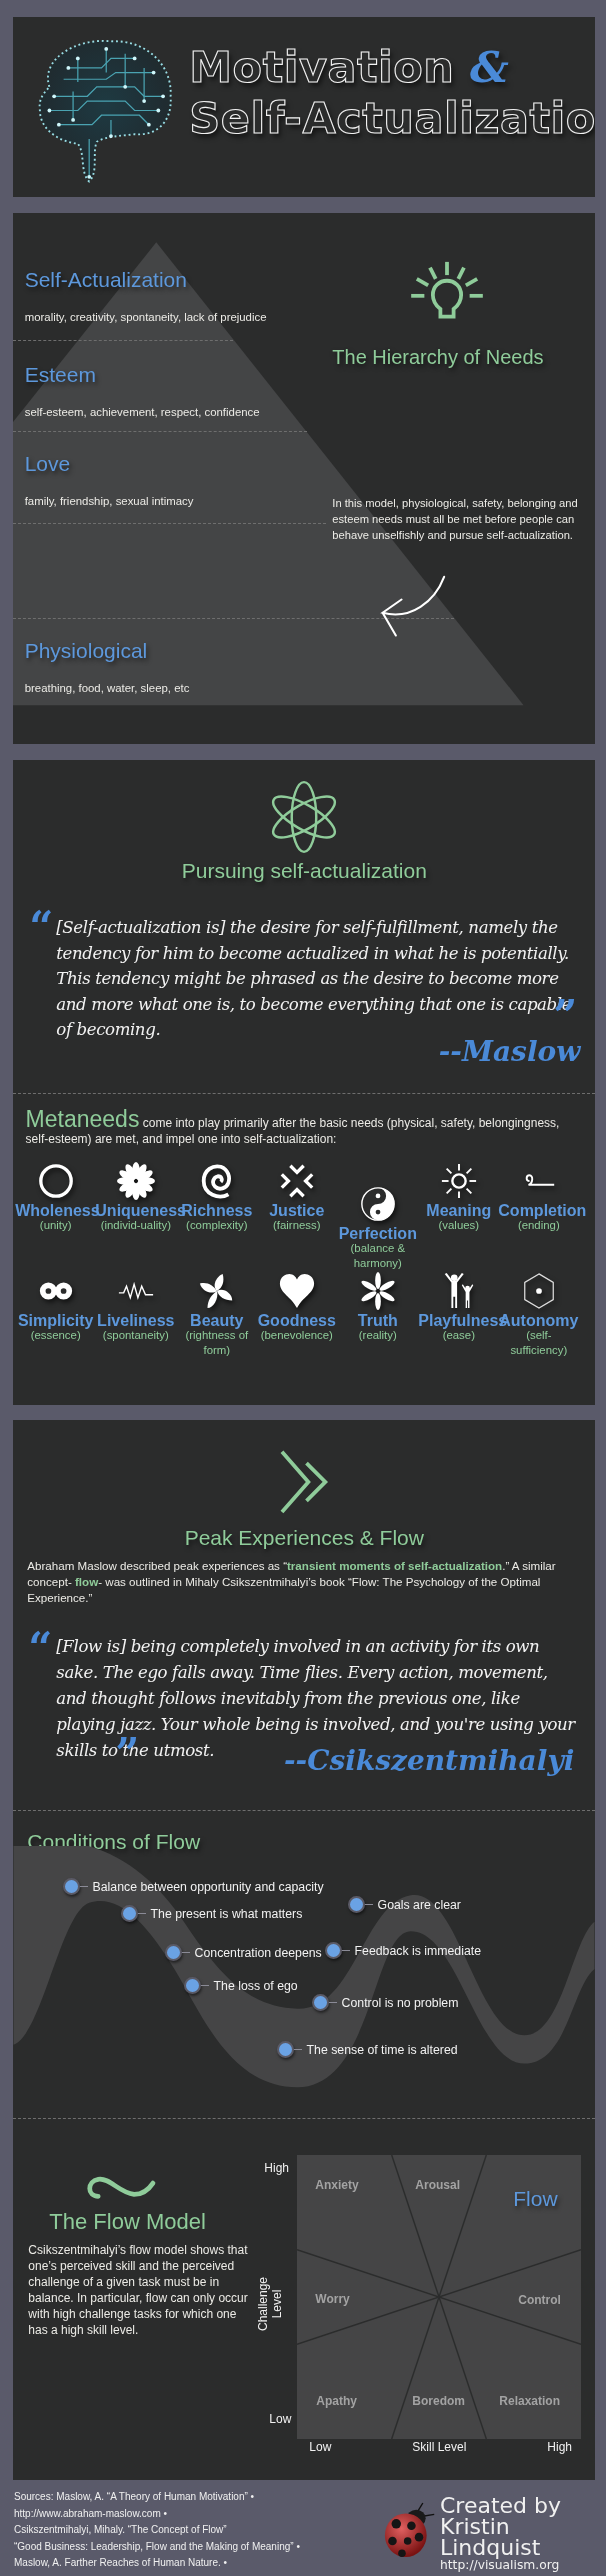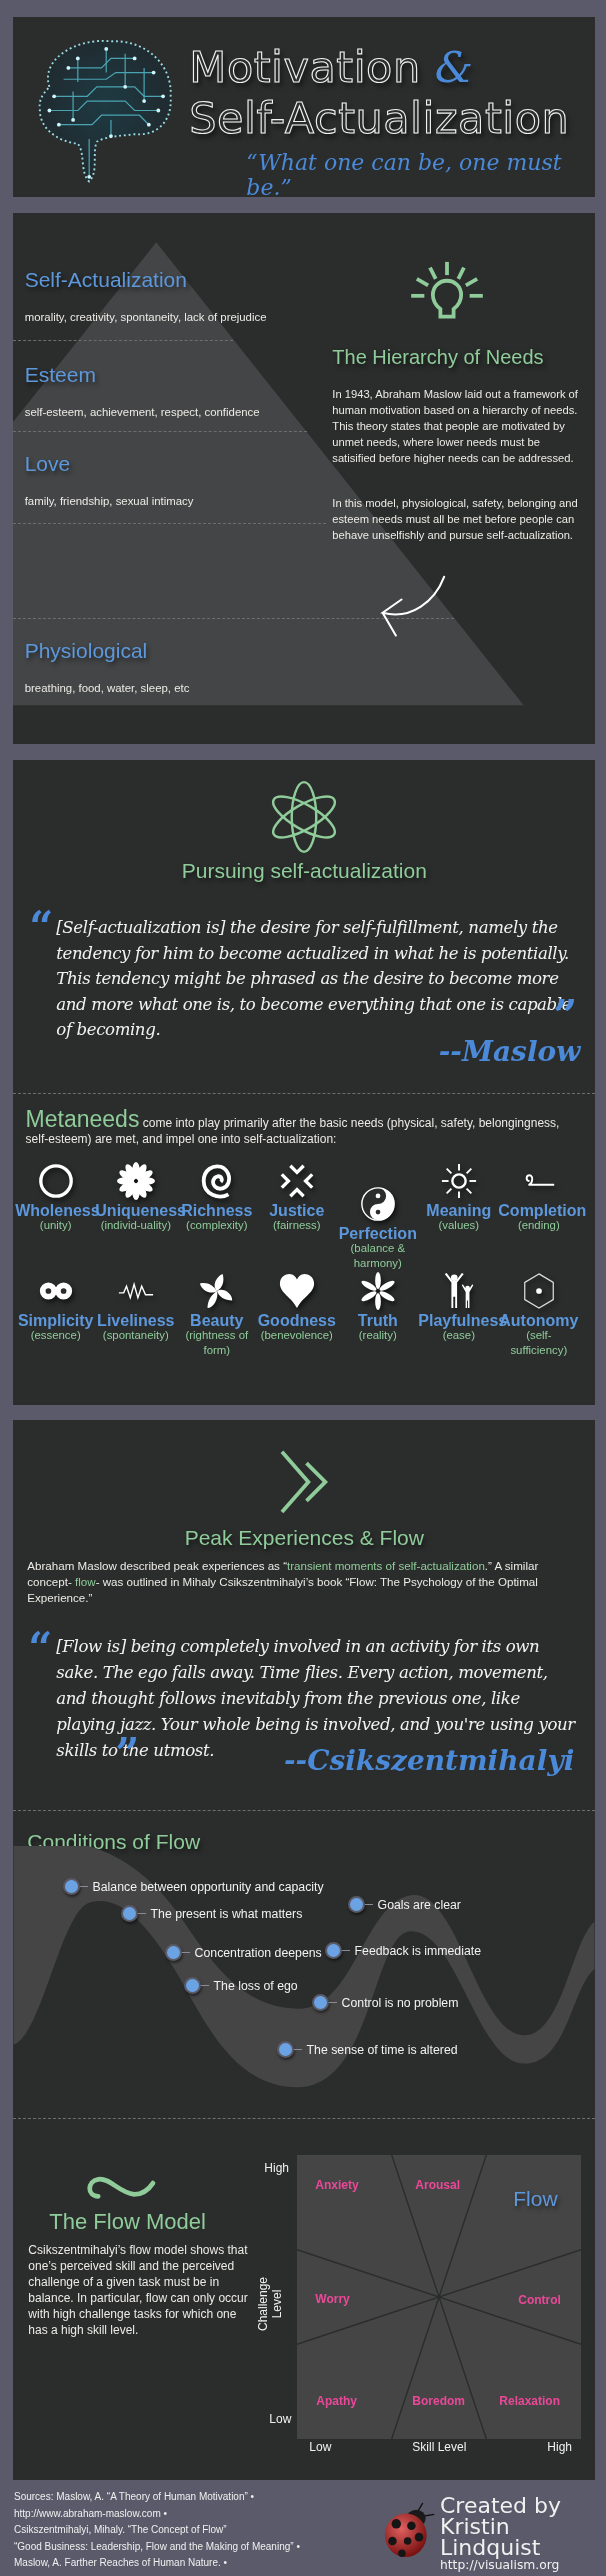--- a/index.html
+++ b/index.html
@@ -1,26 +1,26 @@
 <!DOCTYPE html>
 <html style="font-size:15px"><head>
 <meta charset="utf-8">
 <style>
   * { box-sizing: border-box; margin: 0; padding: 0; }
   html, body { width: 606px; background: #5a5a6a; }
   body { position: relative; height: 2576px; overflow: hidden; font-family: "Liberation Sans", "DejaVu Sans", sans-serif; color: #ecebe6; }
   .panel { position: absolute; left: 13.3px; width: 582px; background: #2b2c2c; overflow: hidden; }
   .abs { position: absolute; }
-  .green { color: #8fcc9a; }
+  .green { color: #8fcc9a; font-weight: bold; }
   .shadow { text-shadow: 1.9px 2.8px 5.7px rgba(0,0,0,0.6); }
   .dash { position: absolute; height: 0; border-top: 0.9px dashed #6e6e6e; }
 
   
   #p1 { top: 17px; height: 180px; }
-  .title { position: absolute; left: 176px; font-family: "DejaVu Sans", sans-serif; font-weight: 400; font-size: 43px; color: #2b2c2c; -webkit-text-stroke: 1.1px #f2f2f2; letter-spacing: 0.5px; text-shadow: 2.8px 3.8px 5.7px rgba(0,0,0,0.5); white-space: nowrap; }
+  .title { position: absolute; left: 176px; font-family: "DejaVu Sans", sans-serif; font-weight: 700; font-size: 43px; color: #2b2c2c; -webkit-text-stroke: 1.1px #f2f2f2; letter-spacing: 0.5px; text-shadow: 2.8px 3.8px 5.7px rgba(0,0,0,0.5); white-space: nowrap; }
   .amp { color: #4a8ad8; -webkit-text-stroke: 0; font-family: "DejaVu Serif", serif; font-style: italic; }
   .motto { position: absolute; left: 233px; top: 133px; font-size: 22px; color: #4a8ad8; font-family: "DejaVu Serif", serif; font-style: italic; }
 
   
   #p2 { top: 213px; height: 531px; }
   .level-name { font-size: 21px; color: #5d98dc; text-shadow: 1.9px 2.8px 4.7px rgba(0,0,0,0.5); }
   .level-desc { font-size: 11.4px; color: #ecebe6; margin-top: 19px; }
   .level { position: absolute; left: 11.4px; }
   .hier-title { position: absolute; left: 319px; top: 133px; font-size: 20px; color: #8fcc9a; }
   .hier-body { position: absolute; left: 319px; font-size: 11.2px; line-height: 16px; width: 248px; }
@@ -39,21 +39,21 @@
   .need .sub { font-size: 11.4px; color: #8fcc9a; line-height: 15px; text-align: center; }
 
   
   #p4 { top: 1420px; height: 1060px; }
   .flow-body { position: absolute; left: 14px; top: 138px; width: 553px; font-size: 11.6px; line-height: 16px; }
   .cond-item { position: absolute; display: flex; align-items: center; font-size: 12.3px; color: #f2f2f2; white-space: nowrap; }
   .dot { width: 17px; height: 17px; border-radius: 50%; background: #6aa2e4; border: 2.8px solid #5a5a66; box-shadow: 0.9px 1.9px 2.8px rgba(0,0,0,0.5); }
   .stub { width: 7.6px; height: 0.9px; background: #8a8a96; margin-right: 4.7px; }
   .fm-body { position: absolute; left: 15px; top: 822px; width: 227px; font-size: 12px; line-height: 16px; }
   .axis-lbl { position: absolute; font-size: 12px; color: #f2f2f2; }
-  .zone { position: absolute; font-size: 12px; color: #ec4899; font-weight: bold; }
+  .zone { position: absolute; font-size: 12px; color: #a3a3a3; font-weight: bold; }
 
   
   .sources { position: absolute; left: 14px; top: 2489px; font-size: 10px; line-height: 16.6px; color: #f0f0f0; }
   .credit { position: absolute; left: 440px; top: 2495px; color: #f0f0f0; font-family: "DejaVu Sans", sans-serif; }
   .credit .l1 { font-size: 22px; line-height: 21px; }
   .credit .l3 { font-size: 12.3px; line-height: 15px; }
 </style>
 </head>
 <body>
 
@@ -92,21 +92,20 @@
         <circle cx="110" cy="60" r="2"></circle>
         <circle cx="55" cy="95" r="2"></circle>
         <circle cx="130" cy="75" r="2"></circle>
     </g>
   </svg>
   <div class="title" style="top:25px">
     <span>Motivation</span>
     <span class="amp">&amp;</span>
   </div>
   <div class="title" style="top:76px">Self-Actualization</div>
-  <div class="motto">“What one can be, one must be.”</div>
 </div>
 
 <div class="panel" id="p2">
   <svg class="abs" style="left:-13.3px;top:0" width="606" height="531" viewBox="0 0 640 561">
     <polygon points="165,31 553,520 -225,520" fill="#444546"></polygon>
   </svg>
   <div class="dash" style="left:0;width:220px;top:127px"></div>
   <div class="dash" style="left:0;width:294px;top:218px"></div>
   <div class="dash" style="left:0;width:313px;top:310px"></div>
   <div class="dash" style="left:0;width:441px;top:405px"></div>
@@ -134,21 +133,20 @@
       <line x1="22" y1="8" x2="28" y2="20"></line>
         <line x1="58" y1="8" x2="52" y2="20"></line>
       <line x1="8" y1="20" x2="20" y2="27"></line>
         <line x1="72" y1="20" x2="60" y2="27"></line>
       <line x1="2" y1="38" x2="16" y2="38"></line>
         <line x1="64" y1="38" x2="78" y2="38"></line>
       <path d="M33,60 V52 C28,48 25,44 25,37 C25,28 32,22 40,22 C48,22 55,28 55,37 C55,44 52,48 47,52 V60 Z"></path>
     </g>
   </svg>
   <div class="hier-title shadow">The Hierarchy of Needs</div>
-  <div class="hier-body" style="top:173px">In 1943, Abraham Maslow laid out a framework of human motivation based on a hierarchy of needs.  This theory states that people are motivated by unmet needs, where lower needs must be satisified before higher needs can be addressed.</div>
   <div class="hier-body" style="top:282px">In this model, physiological, safety, belonging and esteem needs must all be met before people can behave unselfishly and pursue self-actualization.</div>
 
   <svg class="abs" style="left:341px;top:360px" width="114" height="71" viewBox="0 0 120 75">
     <path d="M95,4 C85,30 60,50 30,42 L50,28 M30,42 L44,66" stroke="#fff" stroke-width="2.2" fill="none" stroke-linecap="round"></path>
   </svg>
 </div>
 
 <div class="panel" id="p3">
   <svg class="abs" style="left:258px;top:19px" width="66" height="76" viewBox="0 0 70 80">
     <g stroke="#8fcc9a" stroke-width="2.6" fill="none">

